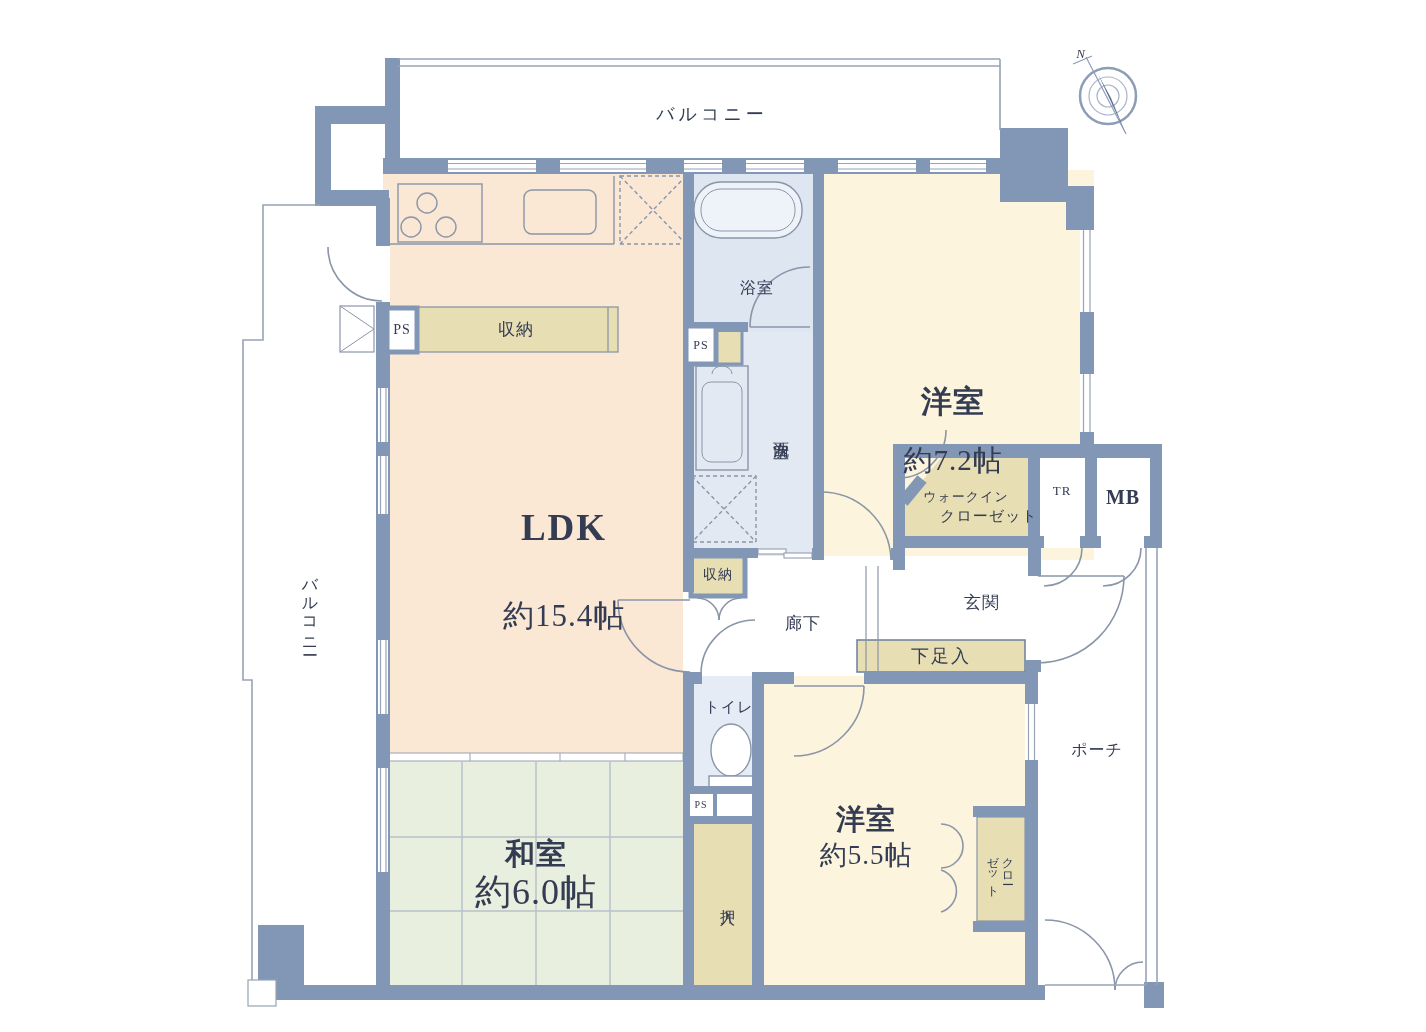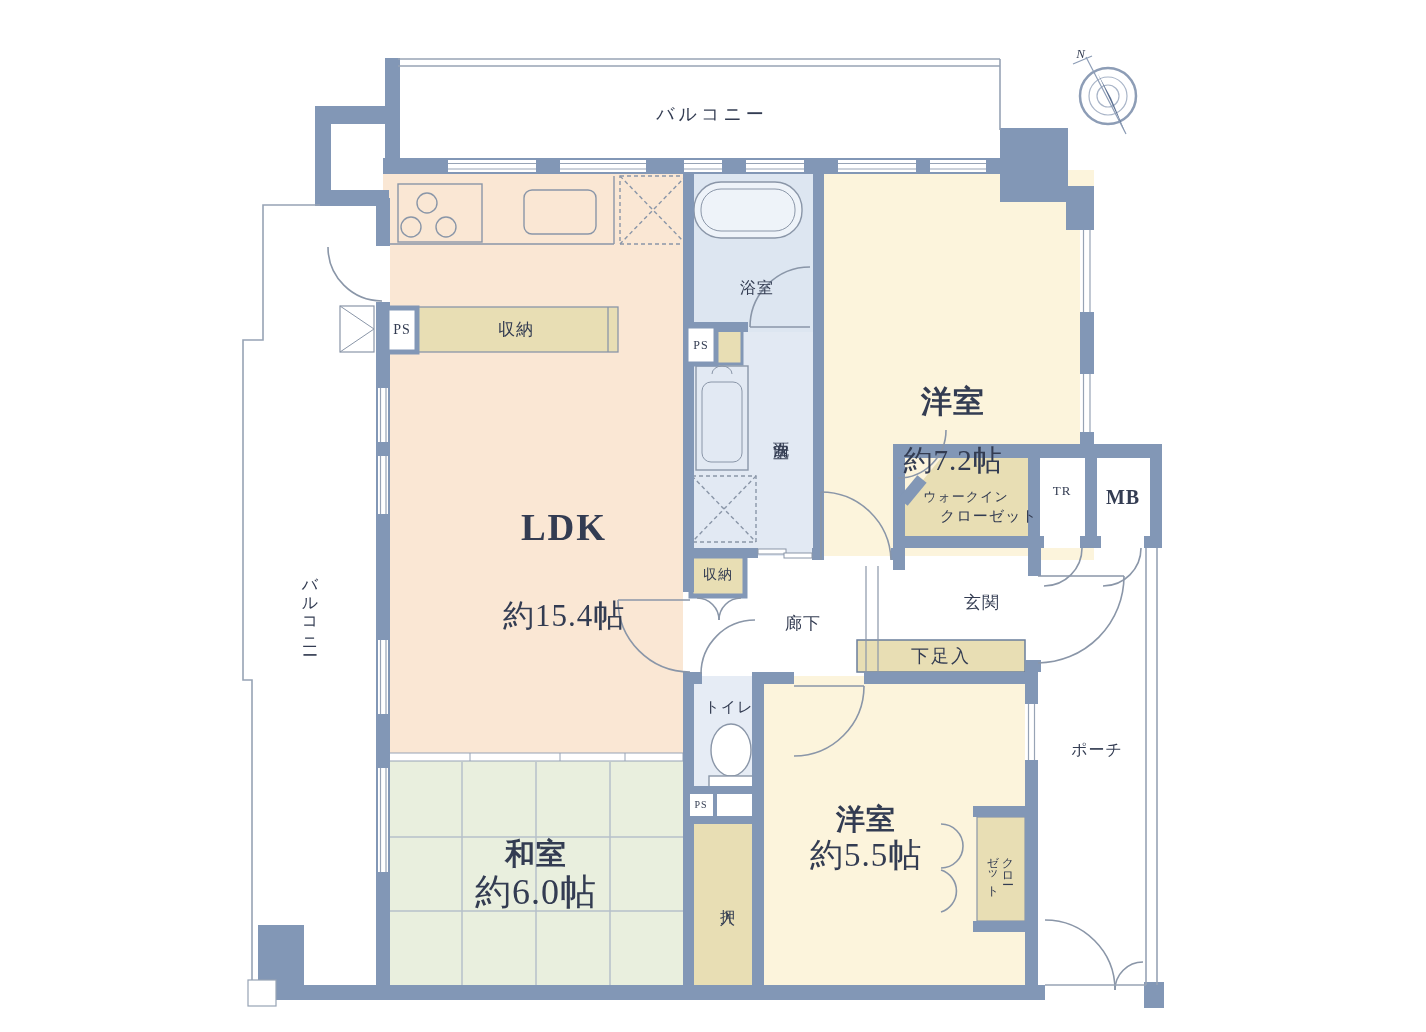--- a/index.html
+++ b/index.html
@@ -264,21 +264,21 @@
 <div class="lbl v" style="left:310px;top:608px;font-size:16px;letter-spacing:2px;">バルコニー</div>
 <div class="lbl" style="left:1081px;top:53px;font-size:13px;font-style:italic;">N</div>
 
 <div class="lbl big" style="left:564px;top:527px;font-size:37px;letter-spacing:2px;">LDK</div>
 <div class="lbl" style="left:564px;top:571px;font-size:31px;margin-top:44px;">約15.4帖</div>
 
 <div class="lbl big" style="left:953px;top:401px;font-size:31px;">洋室</div>
 <div class="lbl" style="left:953px;top:440px;font-size:29px;margin-top:20px;">約7.2帖</div>
 
 <div class="lbl big" style="left:866px;top:819px;font-size:29px;">洋室</div>
-<div class="lbl" style="left:866px;top:855px;font-size:33px;">約5.5帖</div>
+<div class="lbl" style="left:866px;top:855px;font-size:27px;">約5.5帖</div>
 
 <div class="lbl big" style="left:536px;top:854px;font-size:30px;">和室</div>
 <div class="lbl" style="left:536px;top:892px;font-size:36px;">約6.0帖</div>
 
 <div class="lbl" style="left:757px;top:288px;font-size:16px;">浴室</div>
 <div class="lbl v" style="left:781px;top:430px;font-size:16px;">洗面室</div>
 <div class="lbl" style="left:729px;top:707px;font-size:15px;">トイレ</div>
 <div class="lbl" style="left:803px;top:623px;font-size:17px;">廊下</div>
 <div class="lbl" style="left:982px;top:602px;font-size:17px;">玄関</div>
 <div class="lbl" style="left:1097px;top:750px;font-size:16px;">ポーチ</div>

